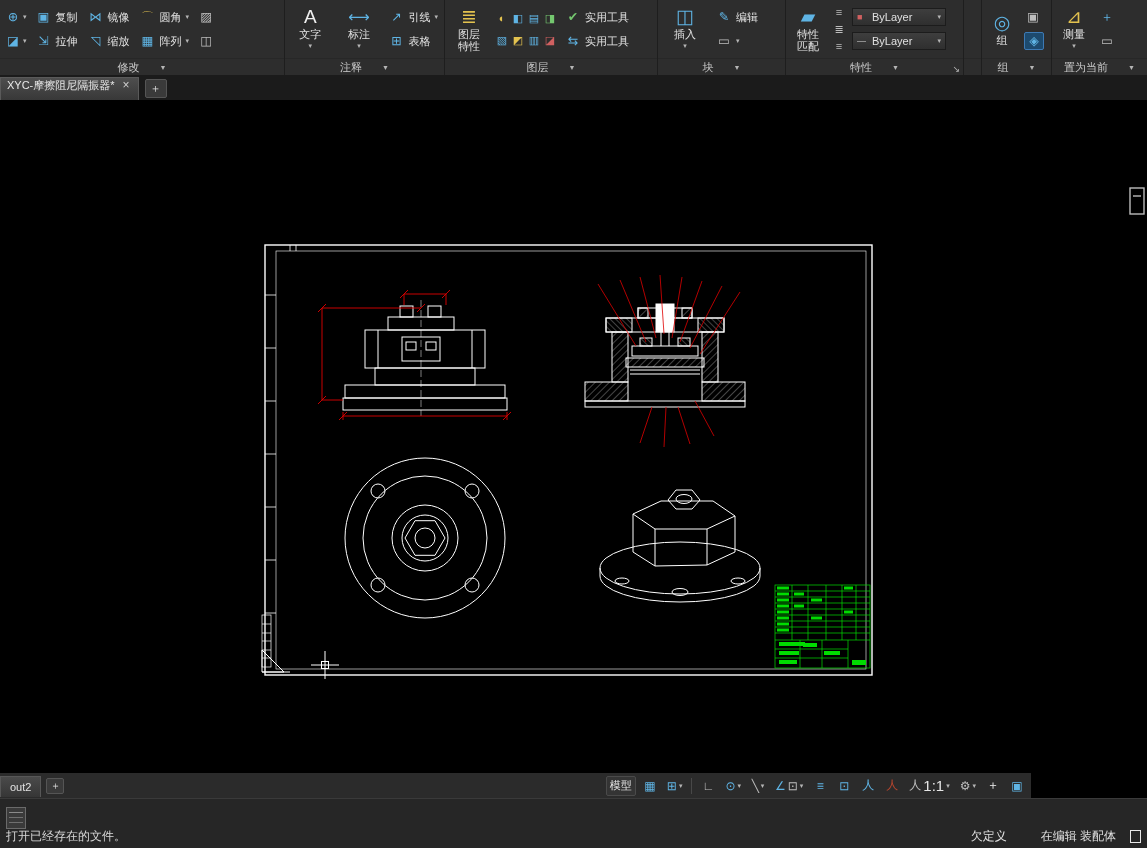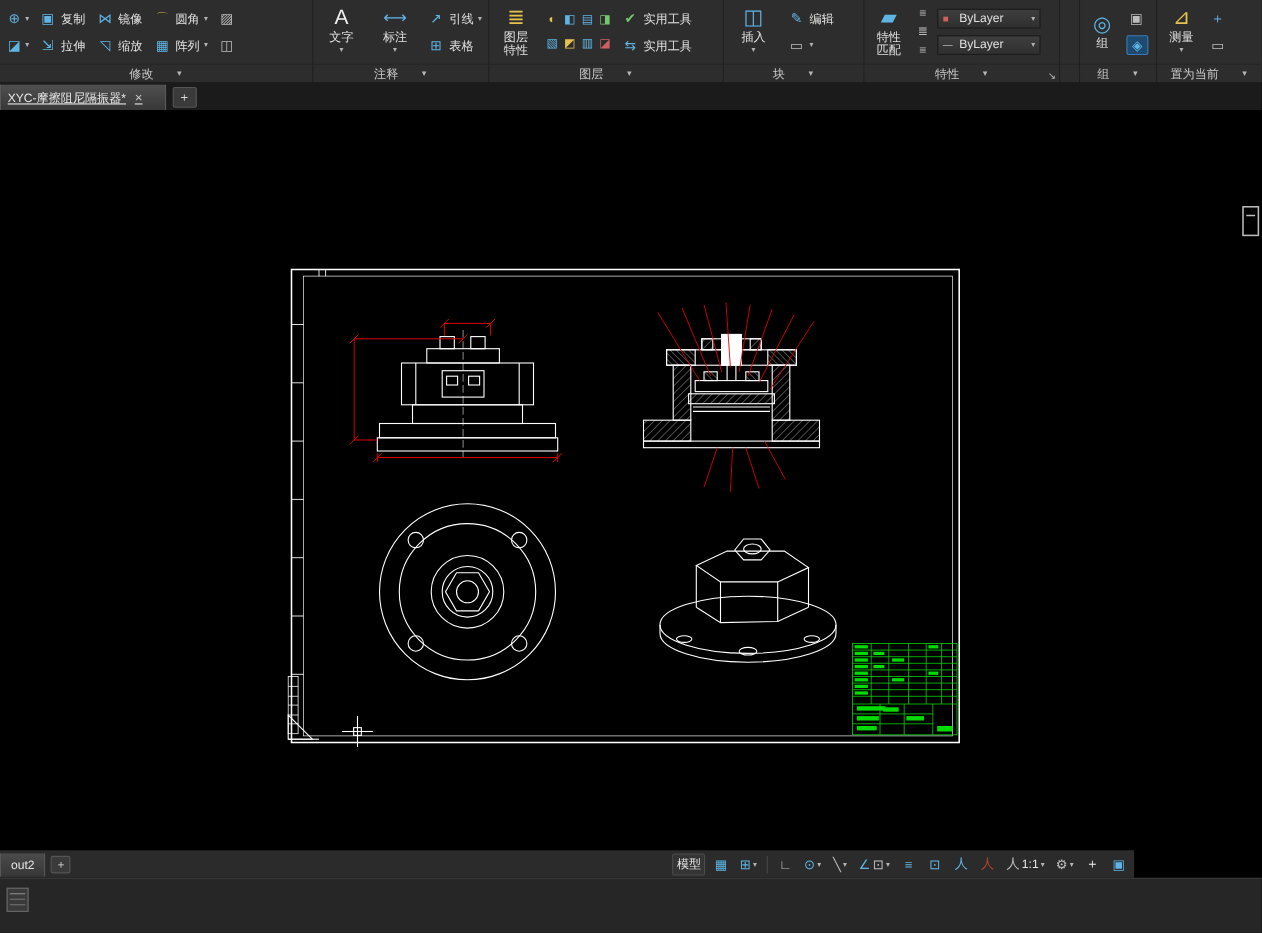--- a/index.html
+++ b/index.html
@@ -24,21 +24,21 @@
   .ic-xs { width:14px; height:14px; font-size:11px; line-height:14px; text-align:center; display:inline-block; }
   .car { font-size:7px; color:#b5b5b5; }
   .teal{color:#5fb4e4}.yellow{color:#e3c24f}.green{color:#74c76f}.red{color:#d06060}.white{color:#efefef}.gray{color:#bdbdbd}.dkred{color:#b5452e}
   .hl { background:#1d4a6e; border:1px solid #3d7ab5; border-radius:2px; }
   .drop { width:94px; height:18px; background:linear-gradient(#3e3e3e,#2f2f2f); border:1px solid #1c1c1c; color:#e0e0e0; font-size:11px; display:flex; align-items:center; padding:0 4px; gap:5px; }
   .drop .dtext { flex:1; }
   .sw { width:10px; height:10px; display:inline-block; font-size:9px; line-height:10px; }
   .expander { position:absolute; right:3px; bottom:1px; font-size:9px; color:#b5b5b5; }
   
   .filetabs { position:absolute; top:75px; left:0; width:1147px; height:25px; background:#1b1b1b; display:flex; align-items:flex-end; }
-  .ftab { height:23px; background:linear-gradient(#4e4e4e,#383838); border:1px solid #5a5a5a; border-bottom:none; color:#e8e8e8; font-size:11px; display:flex; align-items:center; gap:8px; padding:0 20px 0 6px;text-decoration:underline; }
+  .ftab { height:23px; background:linear-gradient(#4e4e4e,#383838); border:1px solid #5a5a5a; border-bottom:none; color:#e8e8e8; font-size:11px; display:flex; gap:8px; padding:0 8px 0 6px; }
   .ftab .close { color:#cfcfcf; font-size:12px; cursor:default; }
   .ftab-plus { width:22px; height:19px; margin:0 0 2px 6px; background:#3a3a3a; border:1px solid #555; border-radius:2px; color:#ddd; font-size:11px; display:flex; align-items:center; justify-content:center; }
   
   .canvas { position:absolute; top:100px; left:0; width:1147px; height:673px; background:#000; }
   svg .dim { stroke:var(--dim); }
   svg .tbl { stroke:var(--tb); }
   svg .tbf { fill:var(--tb); }
   
   .bottombar { position:absolute; top:773px; left:0; width:1031px; height:25px; background:#2b2b2b; display:flex; align-items:center; }
   .ltab { height:21px; margin-top:2px; background:linear-gradient(#4a4a4a,#363636); border:1px solid #575757; border-bottom:none; color:#e2e2e2; font-size:11px; display:flex; align-items:center; padding:0 9px; }
@@ -546,33 +546,42 @@
           <span class="teal">⊡</span>
         </div>
       <div class="sbtn">
           <span class="teal">人</span>
         </div>
       <div class="sbtn">
           <span class="dkred">人</span>
         </div>
       <div class="sbtn">
           <span class="gray">人</span>
-          <span style="font-size:11px;color:#e6e6e6">1:1</span>
+          <span style="font-size:15px;color:#e6e6e6">1:1</span>
           <span class="car">▾</span>
         </div>
       <div class="sbtn">
           <span class="gray">⚙</span>
           <span class="car">▾</span>
         </div>
       <div class="sbtn">
           <span class="white">＋</span>
         </div>
       <div class="sbtn">
           <span class="teal">▣</span>
         </div>
     </div>
   </div>
 
   <div class="cmdarea">
     <div class="cmd-window-ic"></div>
+    <div class="cmd-bottom">
+      <span>打开已经存在的文件。</span>
+      <span class="sp"></span>
+      <span class="cmd-right">
+        <span>欠定义</span>
+        <span>在编辑 装配体</span>
+      </span>
+      <span class="frag"></span>
+    </div>
   </div>
 
 </div>
 
 </body></html>

